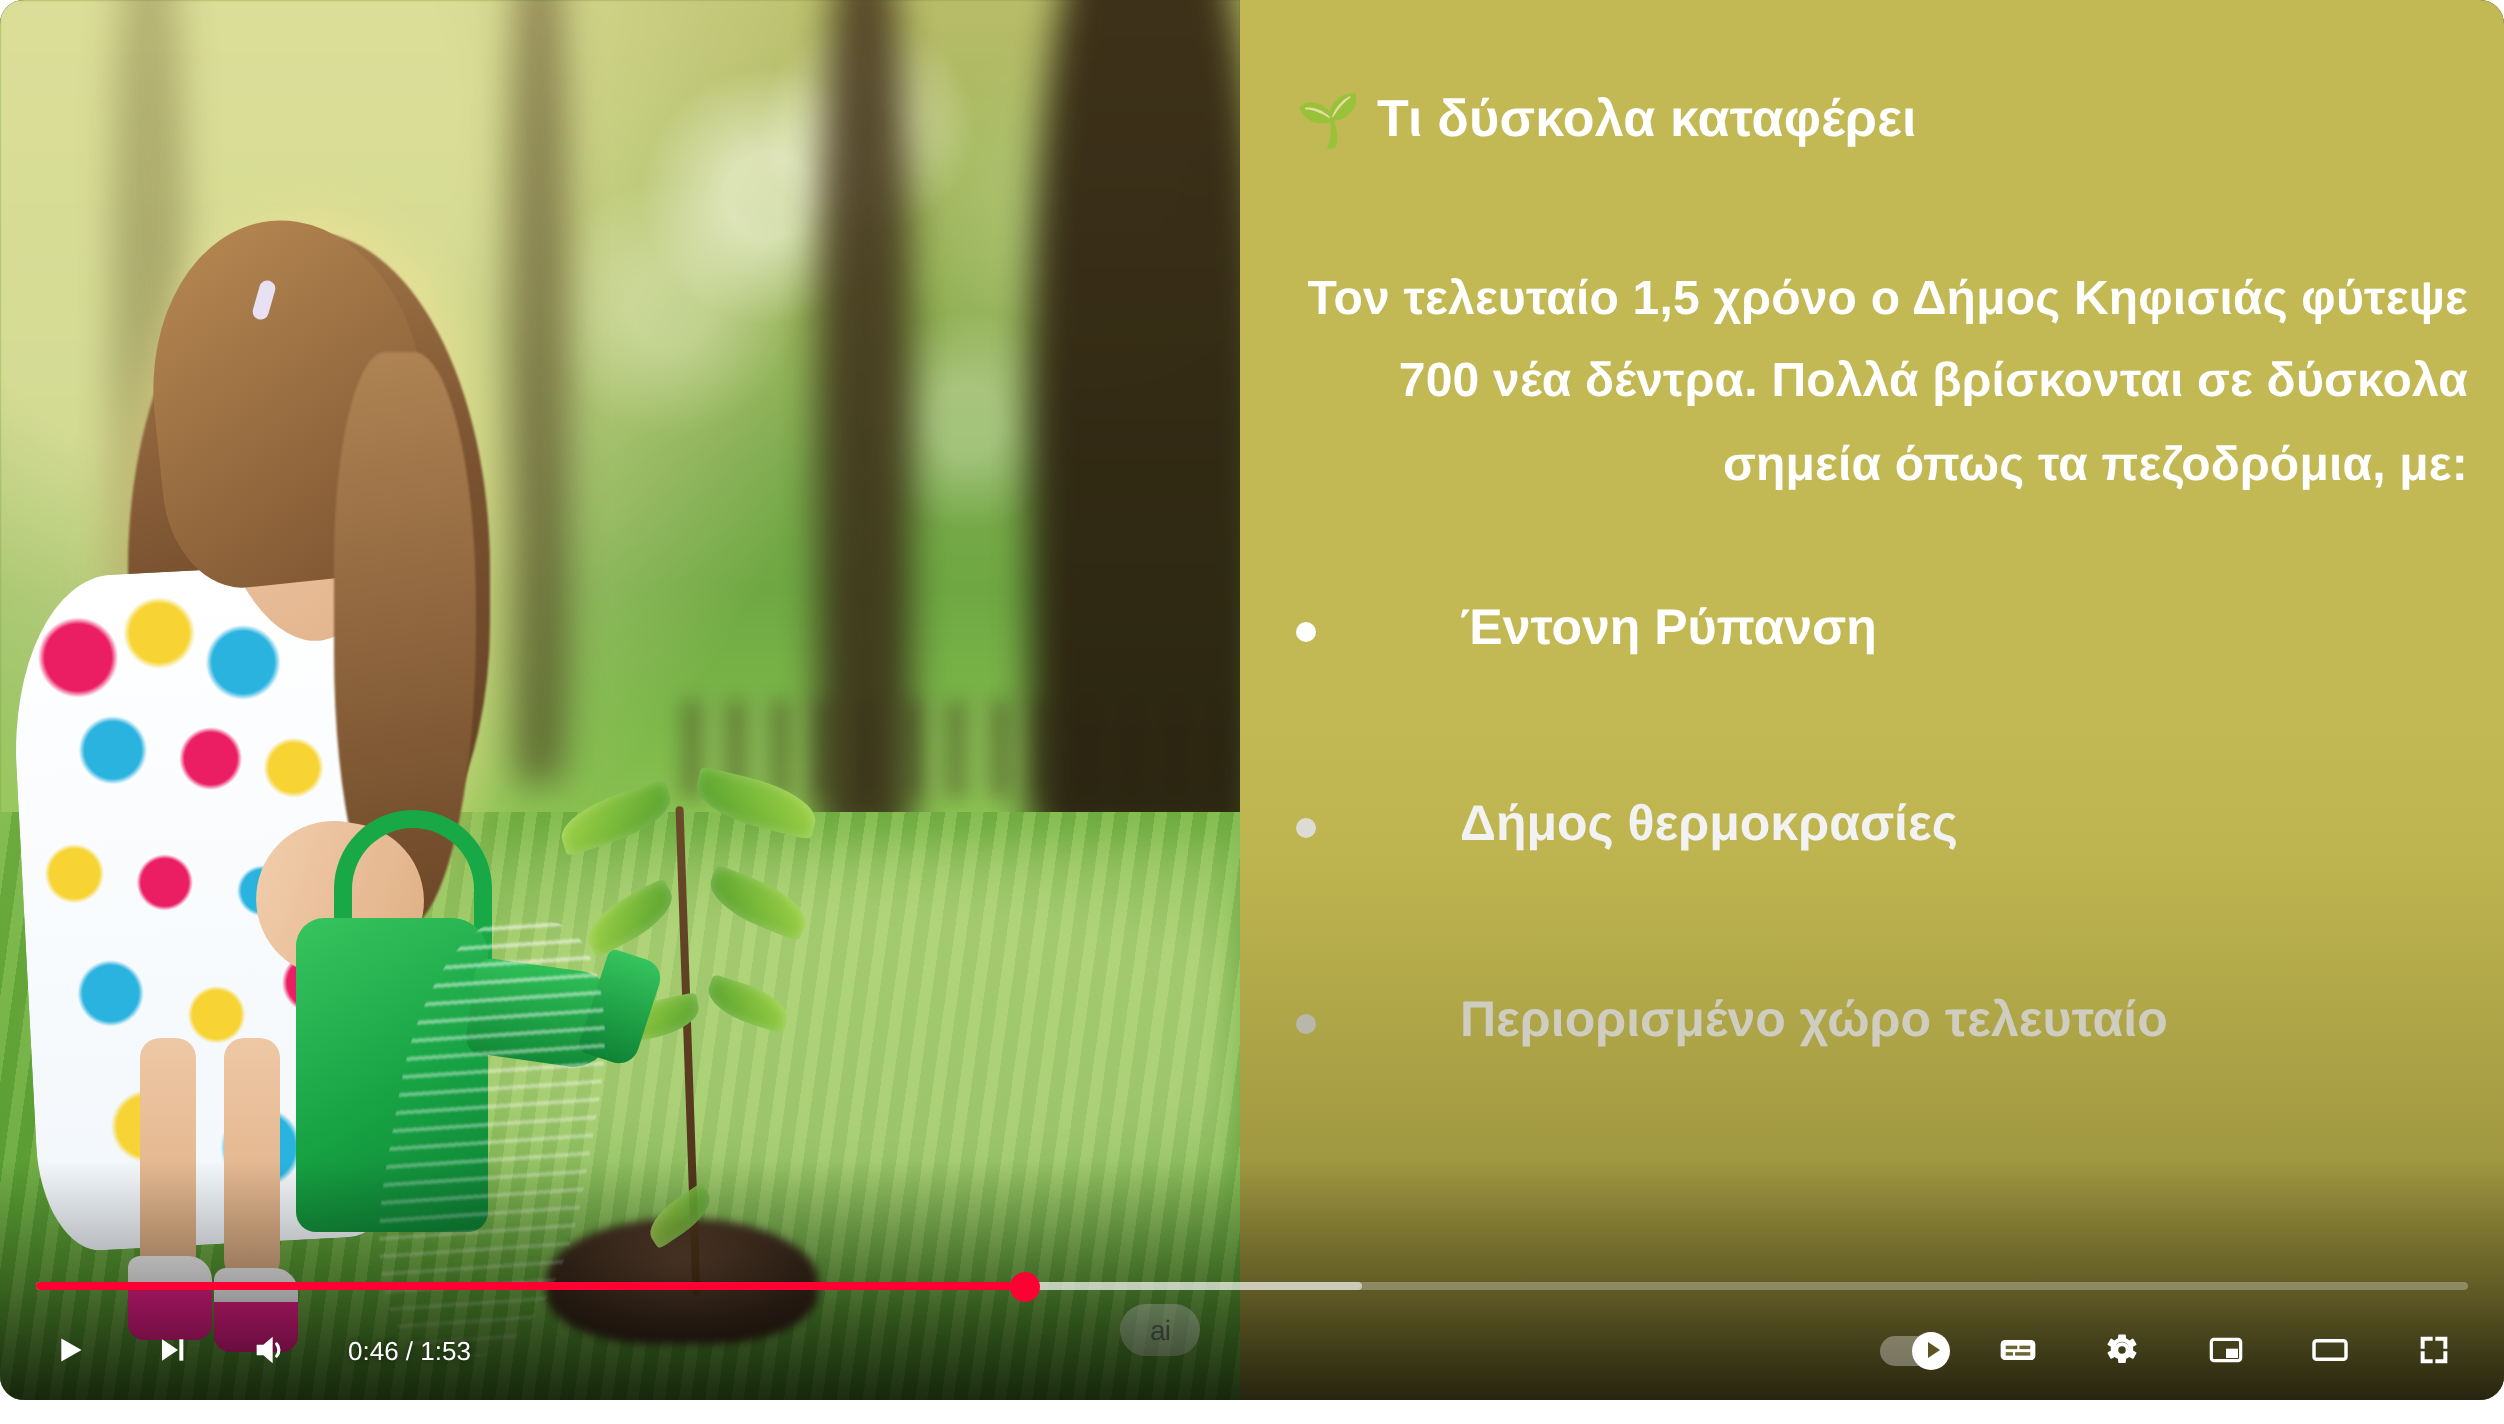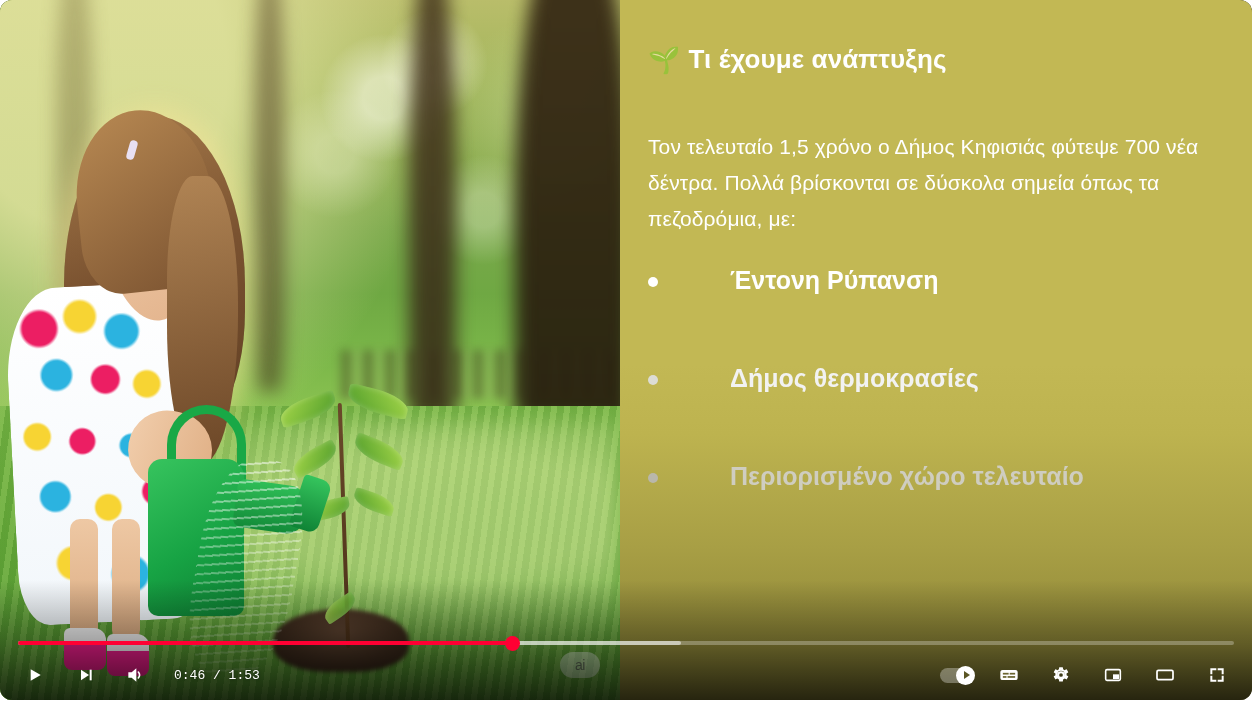--- a/index.html
+++ b/index.html
@@ -266,28 +266,29 @@
     align-items: center;
     gap: 8px;
     font-size: 26px;
     font-weight: bold;
     color: #ffffff;
     letter-spacing: 0.1px;
     margin-bottom: 54px;
   }
   .seedling-icon { font-size: 26px; line-height: 1; }
   .slide-body {
-    font-size: 21px;
-    font-weight: normal;
+    font-size: 24px;
+    font-weight: bold;
     color: #ffffff;
     line-height: 1.72;
     letter-spacing: 0.1px;
     max-width: 586px;
-  }
-  .bullets { margin-top: 28px; }
+    text-align: right;
+  }
+  .bullets { margin-top: 46px; }
   .bullet {
     display: flex;
     align-items: flex-start;
     font-size: 25px;
     font-weight: bold;
     line-height: 1.2;
     margin-bottom: 68px;
   }
   .bullet .dot {
     flex: 0 0 auto;
@@ -370,21 +371,21 @@
     display: flex; align-items: center; justify-content: center;
     cursor: pointer;
     background: transparent;
     border: none;
     padding: 0;
   }
   .btn svg { display: block; }
   .time-display {
     color: #ffffff;
     font-size: 13px;
-    font-family: Liberation Mono, monospace;
+    font-family: Liberation Sans, sans-serif;
     margin-left: 10px;
     margin-right: 8px;
     white-space: nowrap;
     text-shadow: 0 0 3px rgba(0,0,0,.6);
     text-align: center;
   }
   
   .autoplay {
     width: 34px; height: 15px;
     background: rgba(255,255,255,0.32);
@@ -470,21 +471,21 @@
         <div class="can-spout"></div>
         <div class="can-rose"></div>
         <div class="water"></div>
       </div>
     </div>
 
     <div class="slide">
       <div class="slide-inner">
         <div class="slide-title">
           <span class="seedling-icon">🌱</span>
-          <span>Τι έχουμε ανάπτυξης</span>
+          <span>Τι δύσκολα καταφέρει</span>
         </div>
 
         <div class="slide-body">Τον τελευταίο 1,5 χρόνο ο Δήμος Κηφισιάς φύτεψε 700 νέα δέντρα. Πολλά βρίσκονται σε δύσκολα σημεία όπως τα πεζοδρόμια, με:</div>
 
         <div class="bullets">
           <div class="bullet b1">
             <span class="dot"></span>
             <span>Έντονη Ρύπανση</span>
           </div>
           <div class="bullet b2">

